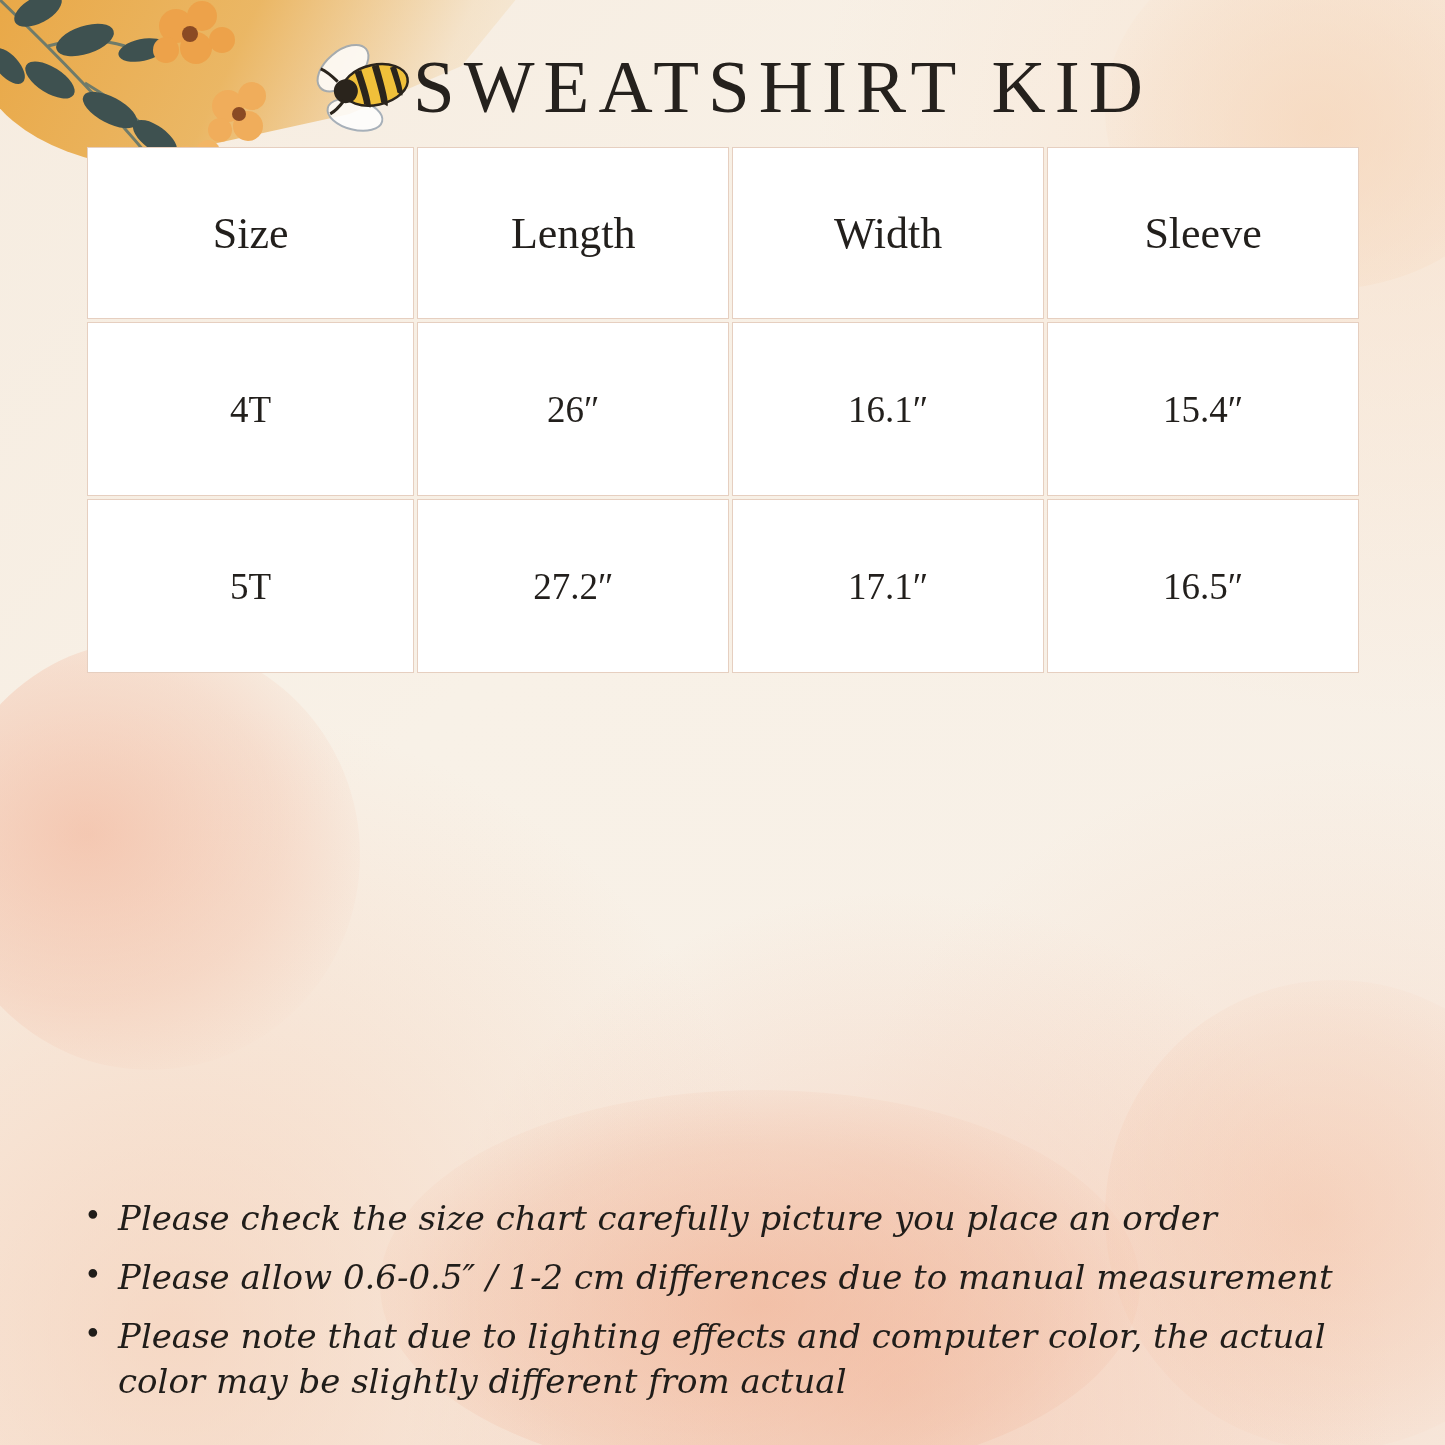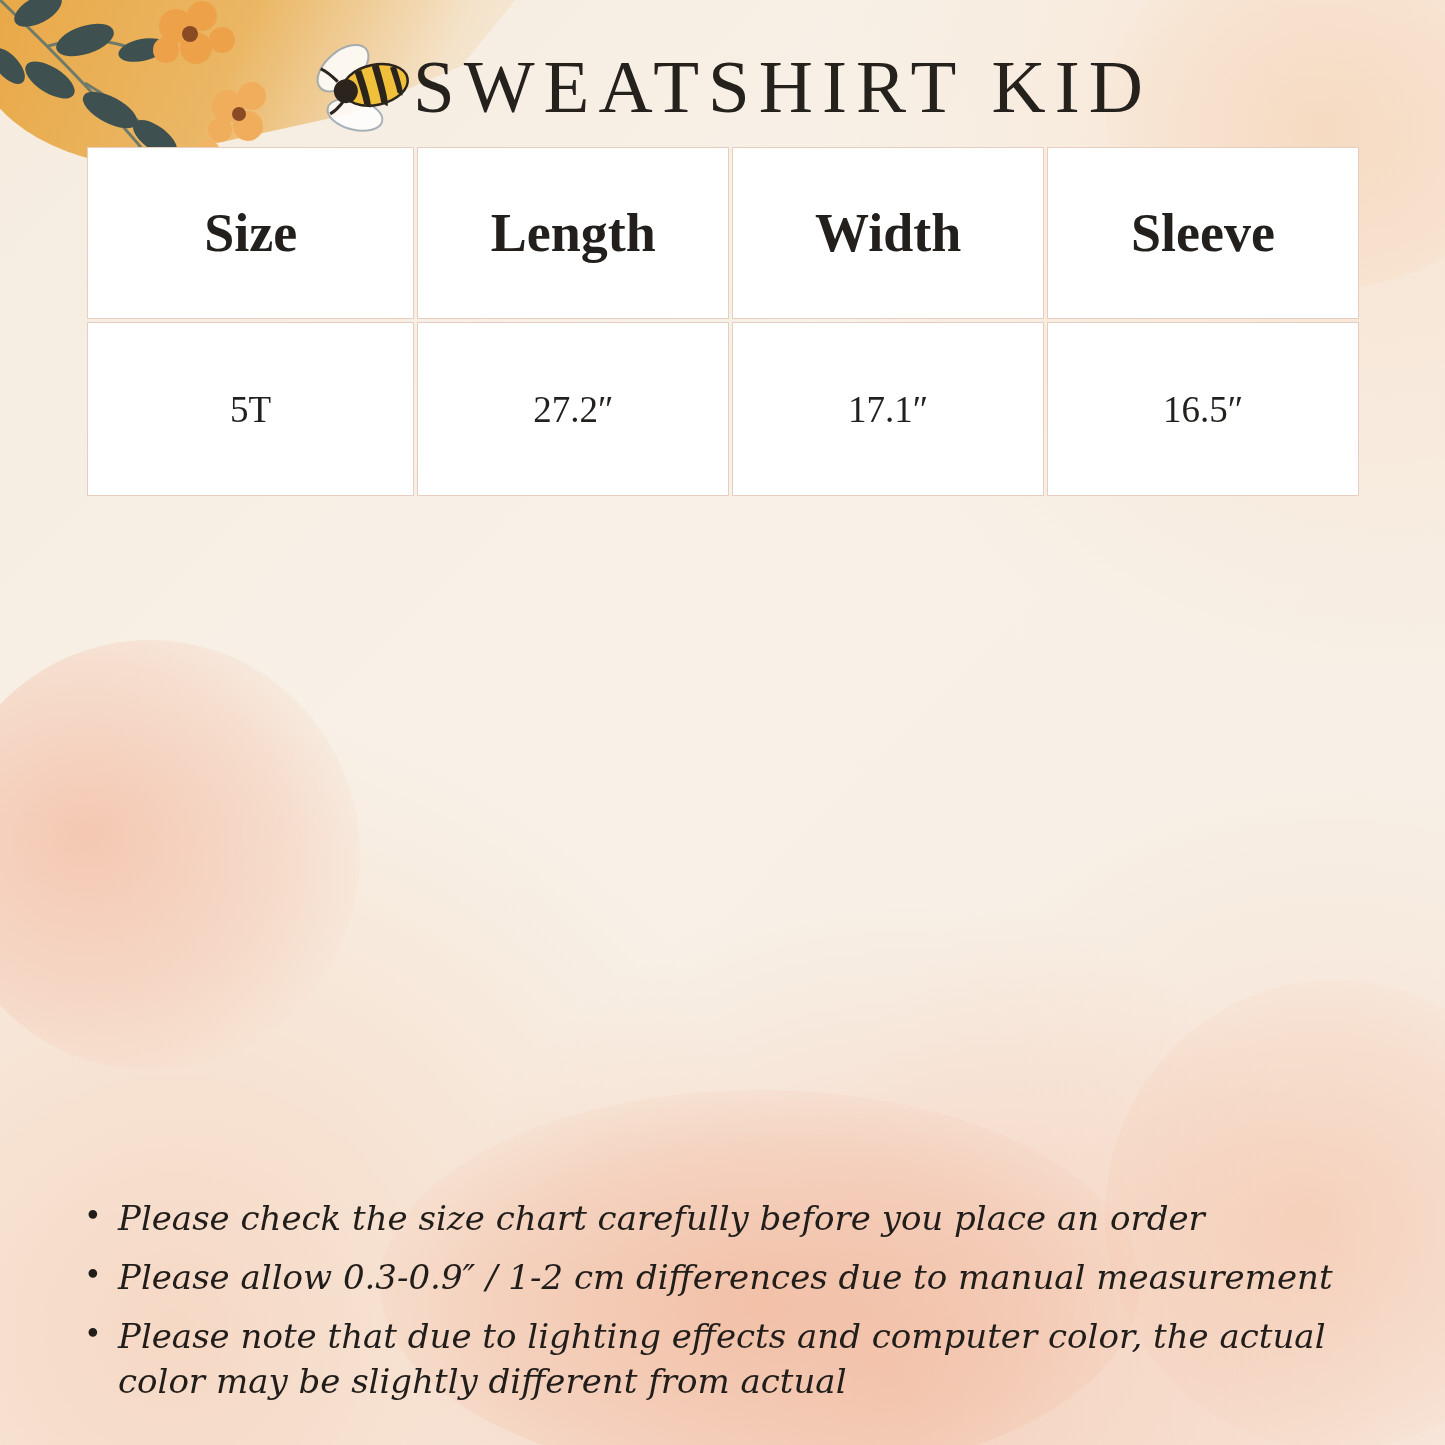--- a/index.html
+++ b/index.html
@@ -111,22 +111,21 @@
   table.size-chart td {
     background: #ffffff;
     border: 1px solid #e6cfc0;
     text-align: center;
     vertical-align: middle;
     color: #221f1c;
     height: 170px;
   }
   table.size-chart thead td {
     height: 168px;
-    font-size: 54px;
-    font-weight: bold;
+    font-size: 44px;
   }
   table.size-chart tbody td {
     font-size: 37px;
   }
   table.size-chart td.col-size { width: 25.6%; }
 
   
   .notes {
     position: absolute;
     left: 84px;
@@ -227,37 +226,43 @@
       <thead>
         <tr>
           <td class="col-size">Size</td>
           <td>Length</td>
           <td>Width</td>
           <td>Sleeve</td>
         </tr>
       </thead>
       <tbody>
         <tr>
+          <td class="col-size">4T</td>
+          <td>26″</td>
+          <td>16.1″</td>
+          <td>15.4″</td>
+        </tr>
+        <tr>
           <td class="col-size">5T</td>
           <td>27.2″</td>
           <td>17.1″</td>
           <td>16.5″</td>
         </tr>
       </tbody>
     </table>
   </div>
 
   <div class="notes">
     <div class="note">
       <span class="bullet">•</span>
-      <span class="note-text">Please check the size chart carefully before you place an order</span>
+      <span class="note-text">Please check the size chart carefully picture you place an order</span>
     </div>
     <div class="note">
       <span class="bullet">•</span>
-      <span class="note-text">Please allow 0.3-0.9″ / 1-2 cm differences due to manual measurement</span>
+      <span class="note-text">Please allow 0.6-0.5″ / 1-2 cm differences due to manual measurement</span>
     </div>
     <div class="note">
       <span class="bullet">•</span>
       <span class="note-text">Please note that due to lighting effects and computer color, the actual color may be slightly different from actual</span>
     </div>
   </div>
 
 </div>
 
 </body></html>

